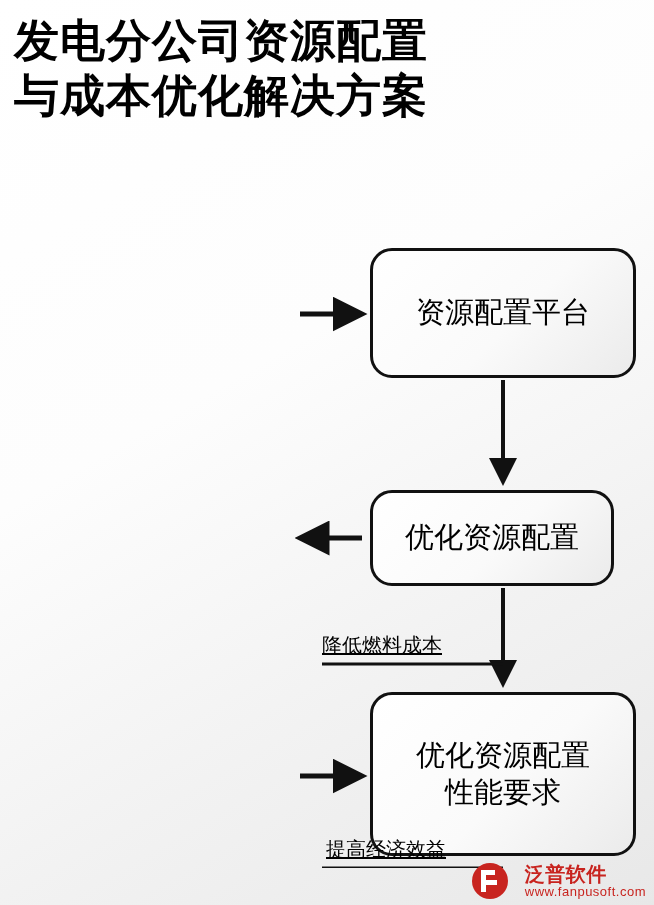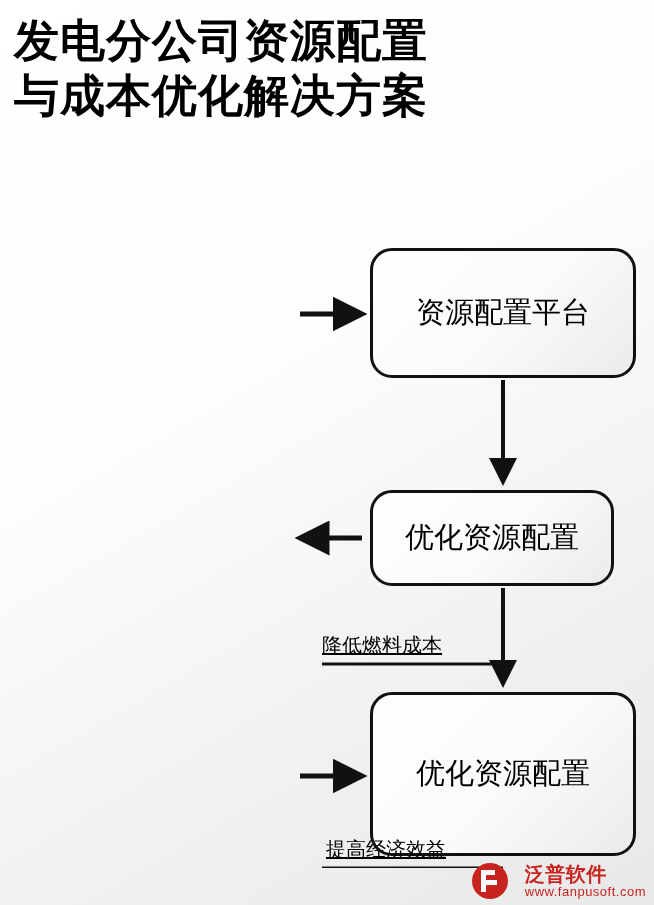--- a/index.html
+++ b/index.html
@@ -201,20 +201,21 @@
     </span>
   </div>
 
   <div class="rbox r2">
     <span>优化资源配置</span>
   </div>
 
   <div class="rbox r3">
     <span>
       <span style="display:block">优化资源配置</span>
+      <span style="display:block">性能要求</span>
     </span>
   </div>
 
   <div class="edge-label l1">降低燃料成本</div>
   <div class="edge-label l2">提高经济效益</div>
 </div>
 
 <div class="watermark">
   <div class="wm-mark"></div>
   <div class="wm-text">

